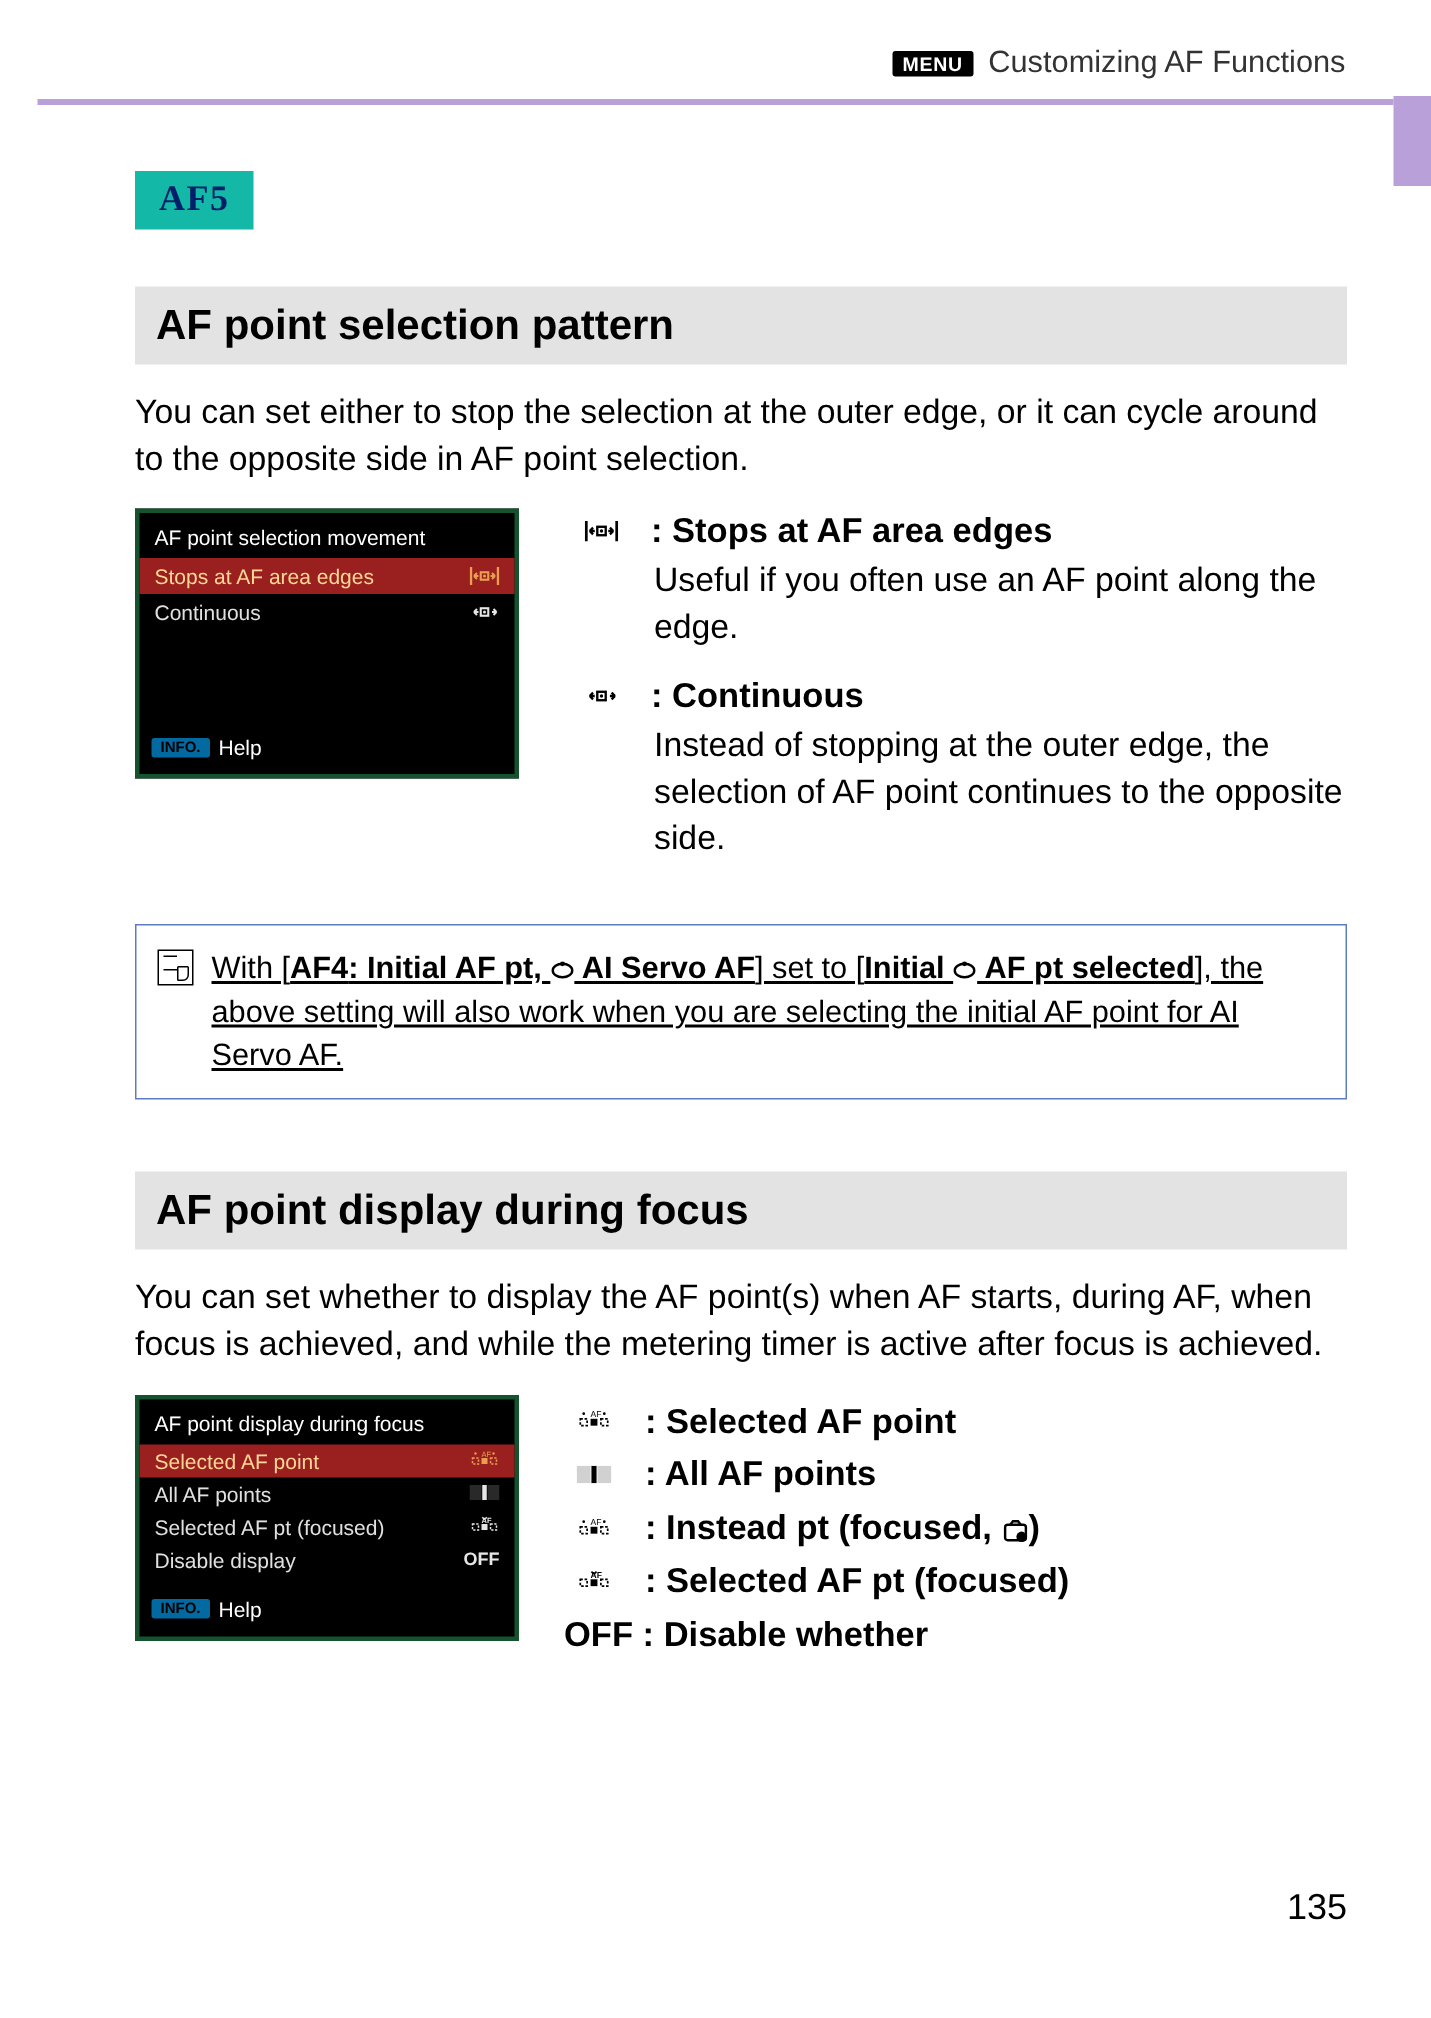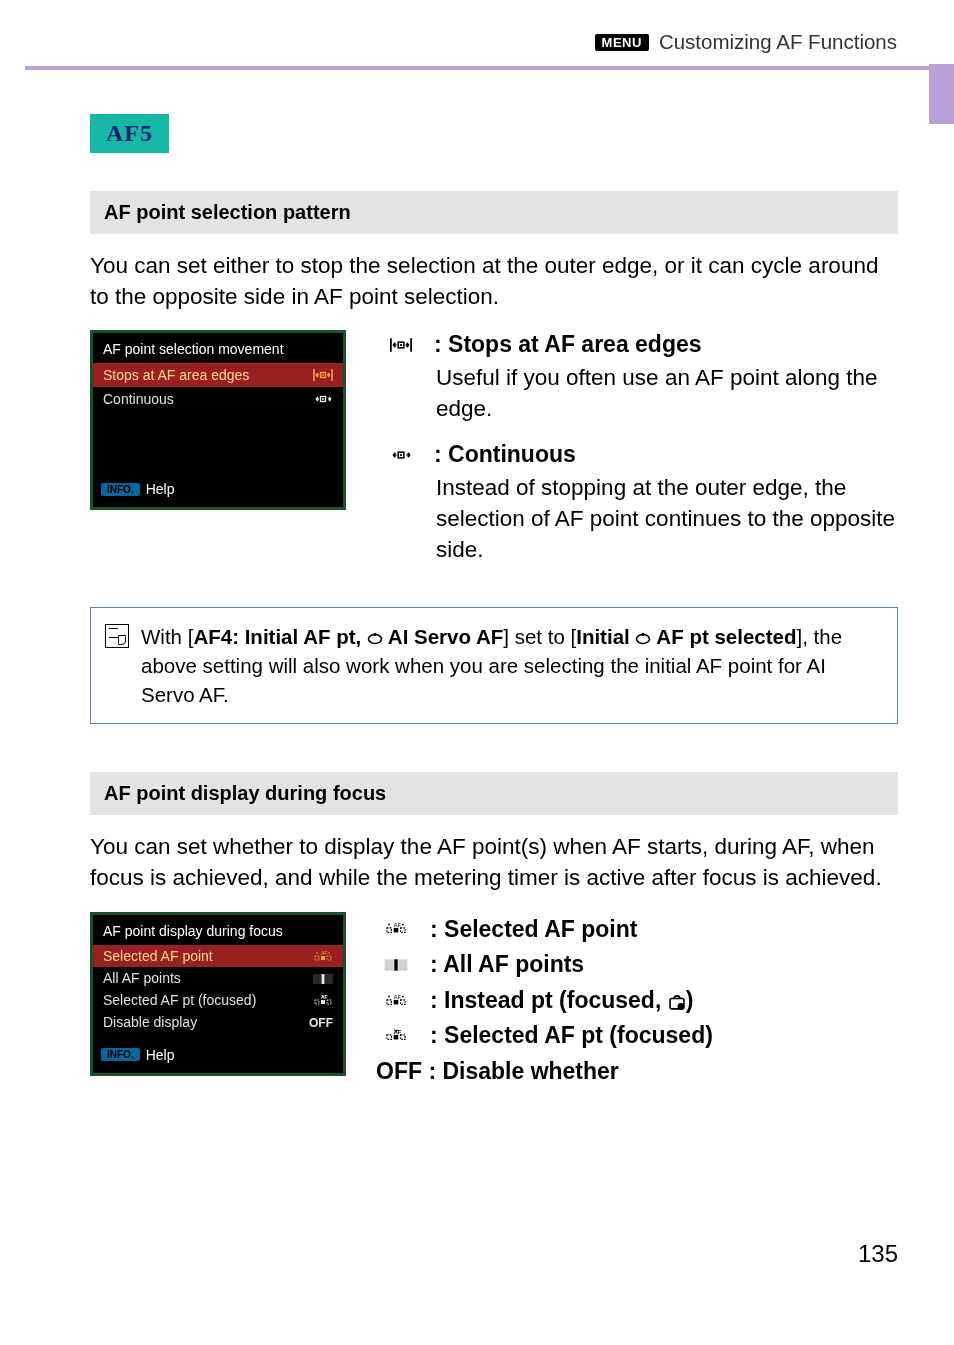--- a/index.html
+++ b/index.html
@@ -67,21 +67,21 @@
     font-size: 24px;
     padding: 6px 16px;
     margin-bottom: 38px;
     letter-spacing: 1px;
     font-family: Liberation Serif, serif;
   }
 
   .section-bar {
     background: #e3e3e3;
     padding: 10px 14px;
-    font-size: 20px;
+    font-size: 28px;
     font-weight: bold;
     color: #000;
     margin: 0 0 16px 0;
   }
 
   .intro {
     font-size: 22.5px;
     line-height: 1.38;
     margin: 0 0 18px 0;
   }
@@ -106,21 +106,21 @@
     color: #fff;
     padding: 8px 10px 6px 10px;
     font-size: 14px;
   }
   .shot-row {
     padding: 4px 10px;
     font-size: 14px;
     color: #e0e0e0;
     display: flex;
     justify-content: space-between;
-    align-items: flex-end;
+    align-items: flex-start;
   }
   .shot-row.selected {
     background: #9a1f1f;
     color: #ffd796;
   }
   .shot-spacer { height: 22px; }
   .shot-footer {
     padding: 4px 8px 4px 8px;
     display: flex;
     align-items: center;
@@ -172,20 +172,21 @@
 
   
   .note-block {
     border: 1px solid #5f7bc2;
     padding: 14px 18px 14px 14px;
     margin: 26px 0 48px 0;
     font-size: 20.5px;
     line-height: 1.42;
     display: flex;
     gap: 12px;
+    text-decoration: underline;
   }
   .note-icon {
     width: 22px; height: 22px;
     border: 1.5px solid #000;
     flex: 0 0 22px;
     position: relative;
     margin-top: 2px;
   }
   .note-icon::before {
     content: "";

